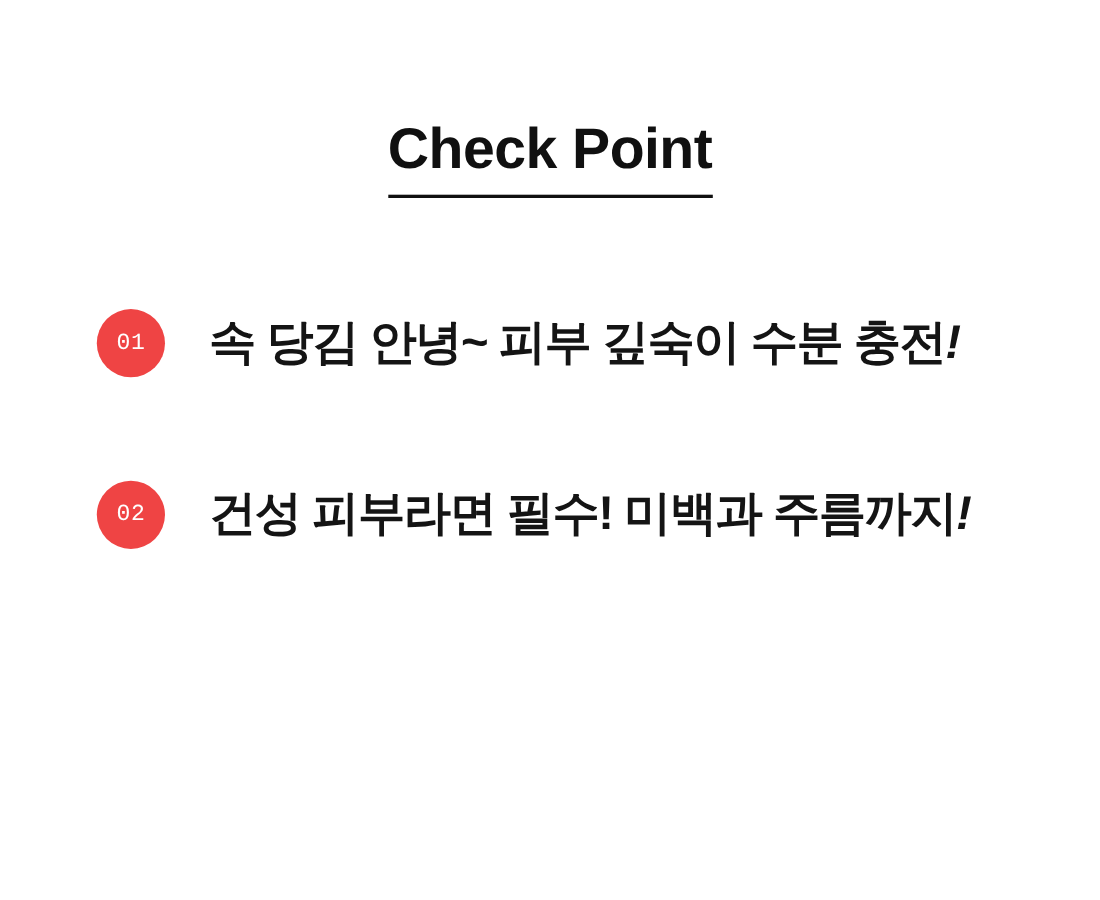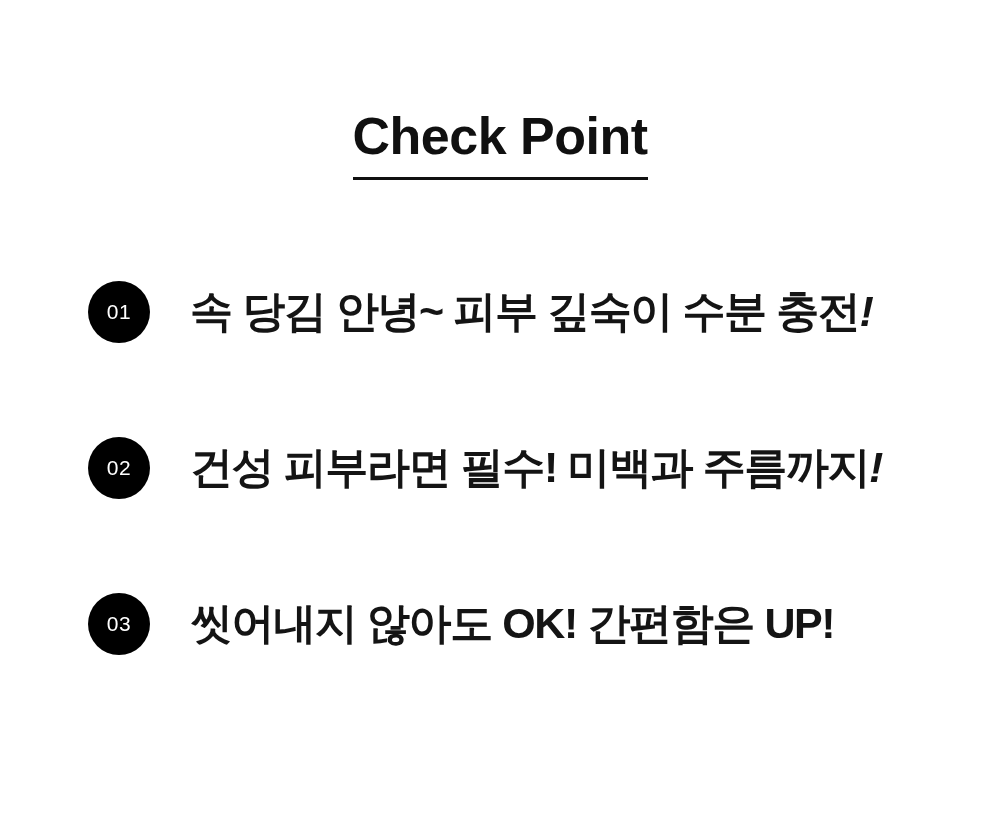--- a/index.html
+++ b/index.html
@@ -57,29 +57,30 @@
   }
   .check-row:last-child {
     margin-bottom: 0;
   }
 
   .badge {
     flex: 0 0 auto;
     width: 62px;
     height: 62px;
     border-radius: 50%;
-    background: #000000;
+    background: #ef4444;
     color: #ffffff;
     display: flex;
     align-items: center;
     justify-content: center;
     font-size: 21px;
     font-weight: normal;
     letter-spacing: 0.5px;
     box-sizing: border-box;
+    font-family: Liberation Mono, monospace;
   }
 
   .check-text {
     margin-left: 40px;
     font-size: 43px;
     font-weight: bold;
     letter-spacing: -1.4px;
     color: #141414;
     white-space: nowrap;
     line-height: 1.2;
@@ -107,22 +108,16 @@
       </div>
     </div>
 
     <div class="check-row">
       <div class="badge">02</div>
       <div class="check-text">
         <span>건성 피부라면 필수! 미백과 주름까지</span><span class="em">!</span>
       </div>
     </div>
 
-    <div class="check-row">
-      <div class="badge">03</div>
-      <div class="check-text">
-        <span>씻어내지 않아도 OK! 간편함은 UP!</span><span class="em"></span>
-      </div>
-    </div>
 
   </div>
 
 </div>
 
 </body></html>

